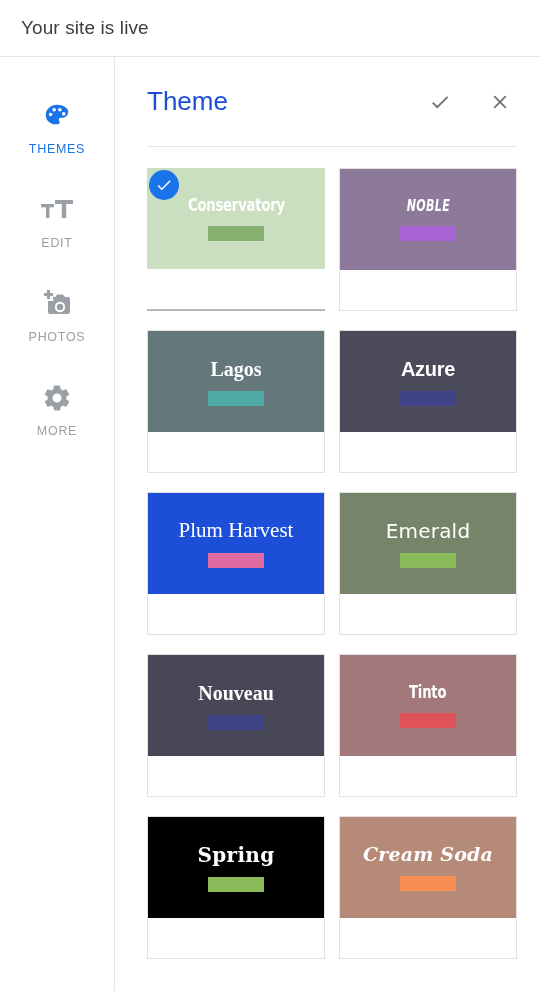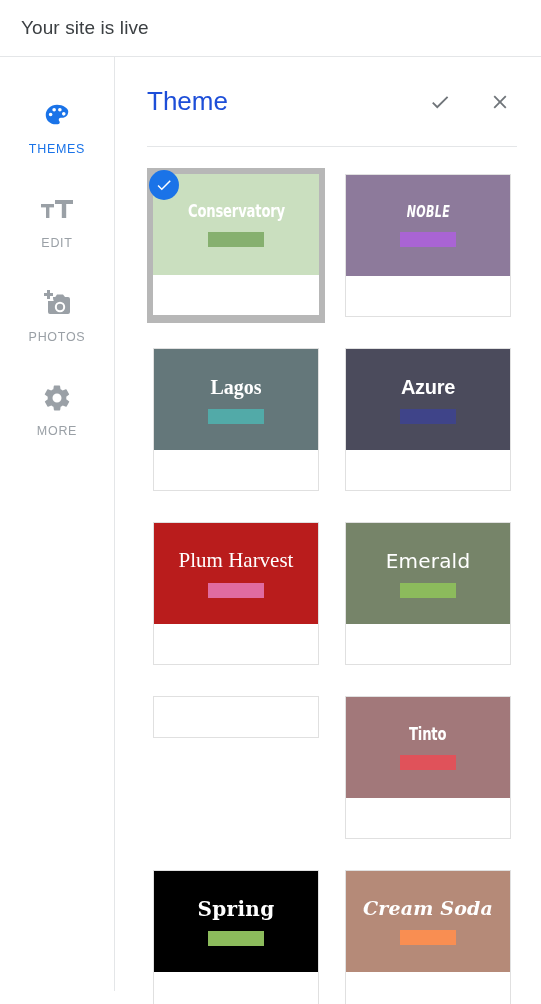--- a/index.html
+++ b/index.html
@@ -107,21 +107,20 @@
   .grid {
     padding: 21px 24px 0 32px;
     display: grid;
     grid-template-columns: 1fr 1fr;
     column-gap: 14px;
     row-gap: 19px;
   }
 
   .cell {
     position: relative;
-    padding: 6px;
     box-sizing: border-box;
     cursor: pointer;
   }
   .cell.selected {
     background: #b7b7b7;
   }
   .card {
     background: #ffffff;
     border: 1px solid #e0e0e0;
     box-sizing: border-box;
@@ -328,38 +327,42 @@
           <div class="card">
             <div class="card-head" style="background: rgb(75, 75, 92);">
               <div class="card-name font-sans-bold">Azure</div>
               <div class="card-accent" style="background: rgb(63, 68, 137);"></div>
             </div>
             <div class="card-body"></div>
           </div>
         </div>
         <div class="cell">
           <div class="card">
-            <div class="card-head" style="background: #b91c1c;">
+            <div class="card-head" style="background: #1d4ed8;">
               <div class="card-name font-serif-regular">Plum Harvest</div>
               <div class="card-accent" style="background: rgb(224, 107, 160);"></div>
             </div>
             <div class="card-body"></div>
           </div>
         </div>
         <div class="cell">
           <div class="card">
             <div class="card-head" style="background: rgb(118, 132, 105);">
               <div class="card-name font-sans-light">Emerald</div>
               <div class="card-accent" style="background: rgb(140, 187, 92);"></div>
             </div>
             <div class="card-body"></div>
           </div>
         </div>
         <div class="cell">
           <div class="card">
+            <div class="card-head" style="background: rgb(71, 71, 87);">
+              <div class="card-name font-serif-bold">Nouveau</div>
+              <div class="card-accent" style="background: rgb(63, 68, 137);"></div>
+            </div>
             <div class="card-body"></div>
           </div>
         </div>
         <div class="cell">
           <div class="card">
             <div class="card-head" style="background: rgb(162, 120, 122);">
               <div class="card-name font-condensed-bold">Tinto</div>
               <div class="card-accent" style="background: rgb(224, 82, 90);"></div>
             </div>
             <div class="card-body"></div>

